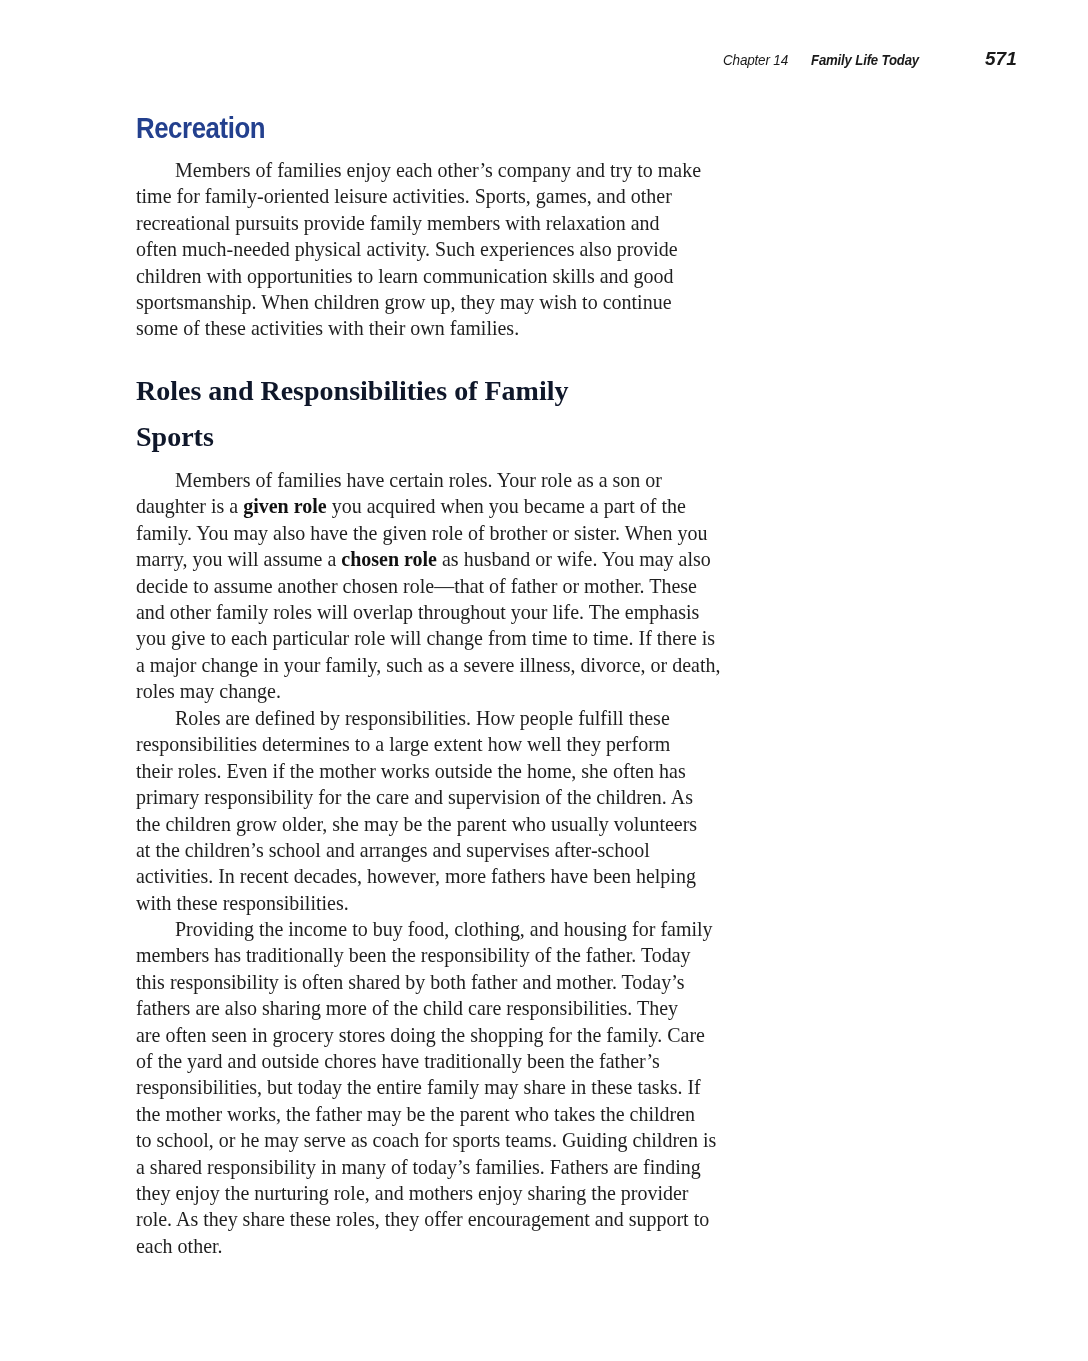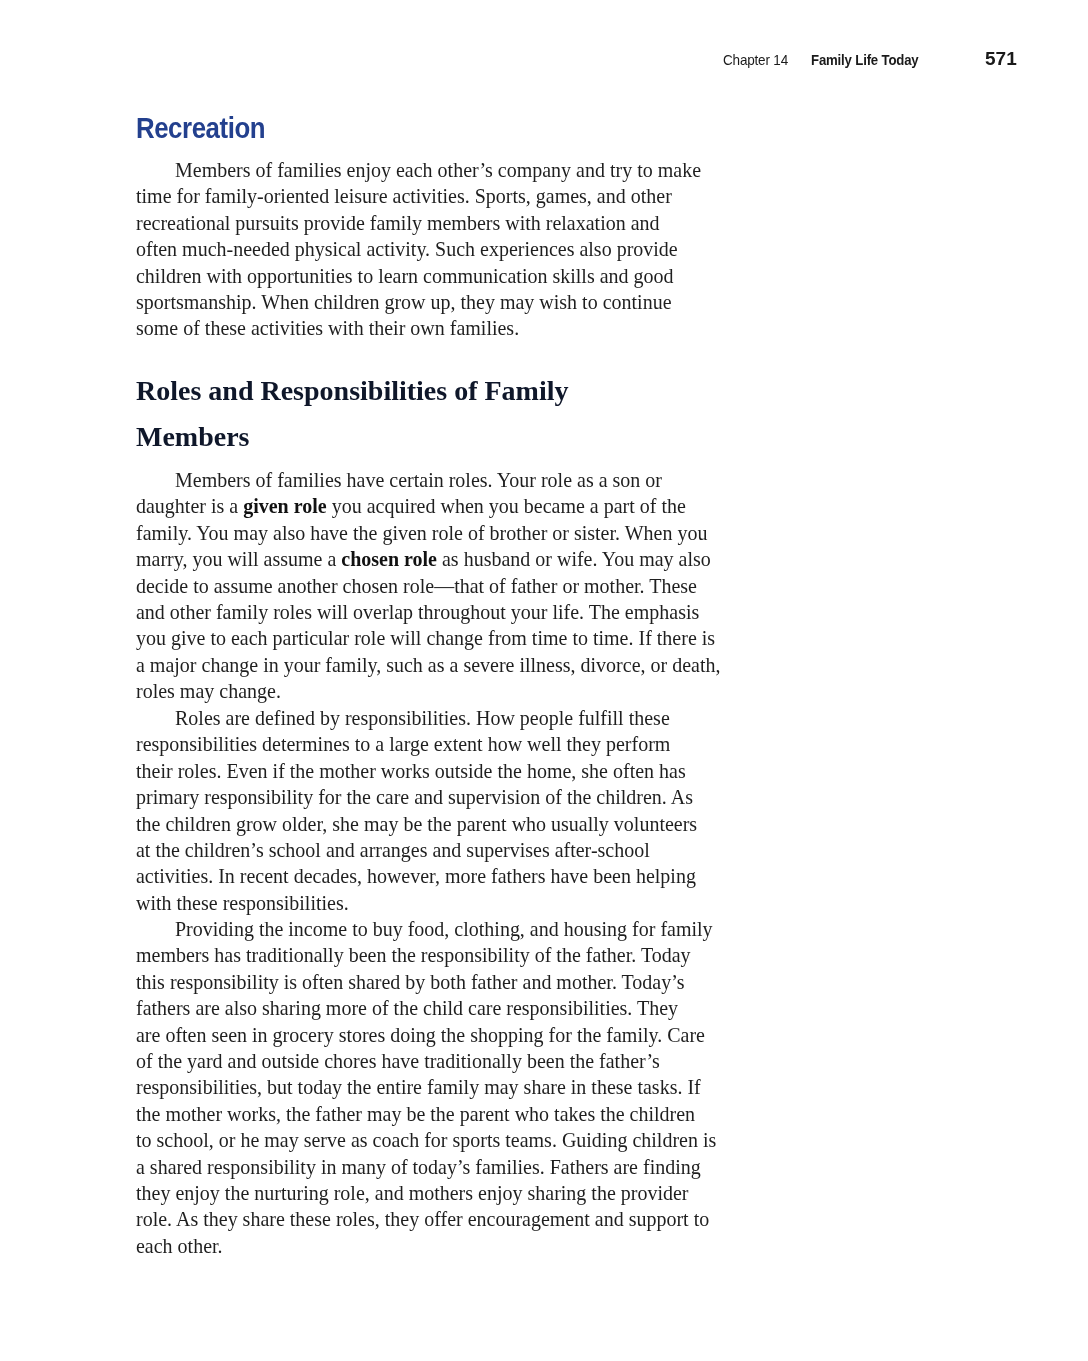--- a/index.html
+++ b/index.html
@@ -22,20 +22,21 @@
       background: #ffffff;
     }
     .running-header {
       position: absolute;
       top: 48px;
       left: 0;
       width: 1088px;
       height: 24px;
       font-family: "Liberation Sans", sans-serif;
       color: #1a1a1a;
+      font-style: italic;
     }
     .rh-chapter {
       position: absolute;
       left: 723px;
       top: 3px;
       font-size: 15px;
       transform: scaleX(0.9);
       transform-origin: left center;
       letter-spacing: -0.2px;
     }
@@ -120,21 +121,21 @@
     <div class="line" style="top: 26.4px; transform: scaleX(0.93); transform-origin: left center;">time for family-oriented leisure activities. Sports, games, and other</div>
     <div class="line" style="top: 52.8px; transform: scaleX(0.93); transform-origin: left center;">recreational pursuits provide family members with relaxation and</div>
     <div class="line" style="top: 79.2px; transform: scaleX(0.93); transform-origin: left center;">often much-needed physical activity. Such experiences also provide</div>
     <div class="line" style="top: 105.6px; transform: scaleX(0.93); transform-origin: left center;">children with opportunities to learn communication skills and good</div>
     <div class="line" style="top: 132px; transform: scaleX(0.93); transform-origin: left center;">sportsmanship. When children grow up, they may wish to continue</div>
     <div class="line" style="top: 158.4px; transform: scaleX(0.93); transform-origin: left center;">some of these activities with their own families.</div>
   </div>
 
   <h1 class="chapter-heading" style="top:368px;">
     <span>Roles and Responsibilities of Family</span><br>
-    <span>Members</span>
+    <span>Sports</span>
   </h1>
 
   <div class="para" style="top:467px;">
     <div class="line indent" style="top: 0px; transform: scaleX(0.93); transform-origin: left center;">Members of families have certain roles. Your role as a son or</div>
     <div class="line" style="top: 26.4px; transform: scaleX(0.93); transform-origin: left center;"><span>daughter is a </span><b>given role</b><span> you acquired when you became a part of the</span></div>
     <div class="line" style="top: 52.8px; transform: scaleX(0.93); transform-origin: left center;">family. You may also have the given role of brother or sister. When you</div>
     <div class="line" style="top: 79.2px; transform: scaleX(0.93); transform-origin: left center;"><span>marry, you will assume a </span><b>chosen role</b><span> as husband or wife. You may also</span></div>
     <div class="line" style="top: 105.6px; transform: scaleX(0.93); transform-origin: left center;">decide to assume another chosen role—that of father or mother. These</div>
     <div class="line" style="top: 132px; transform: scaleX(0.93); transform-origin: left center;">and other family roles will overlap throughout your life. The emphasis</div>
     <div class="line" style="top: 158.4px; transform: scaleX(0.93); transform-origin: left center;">you give to each particular role will change from time to time. If there is</div>

